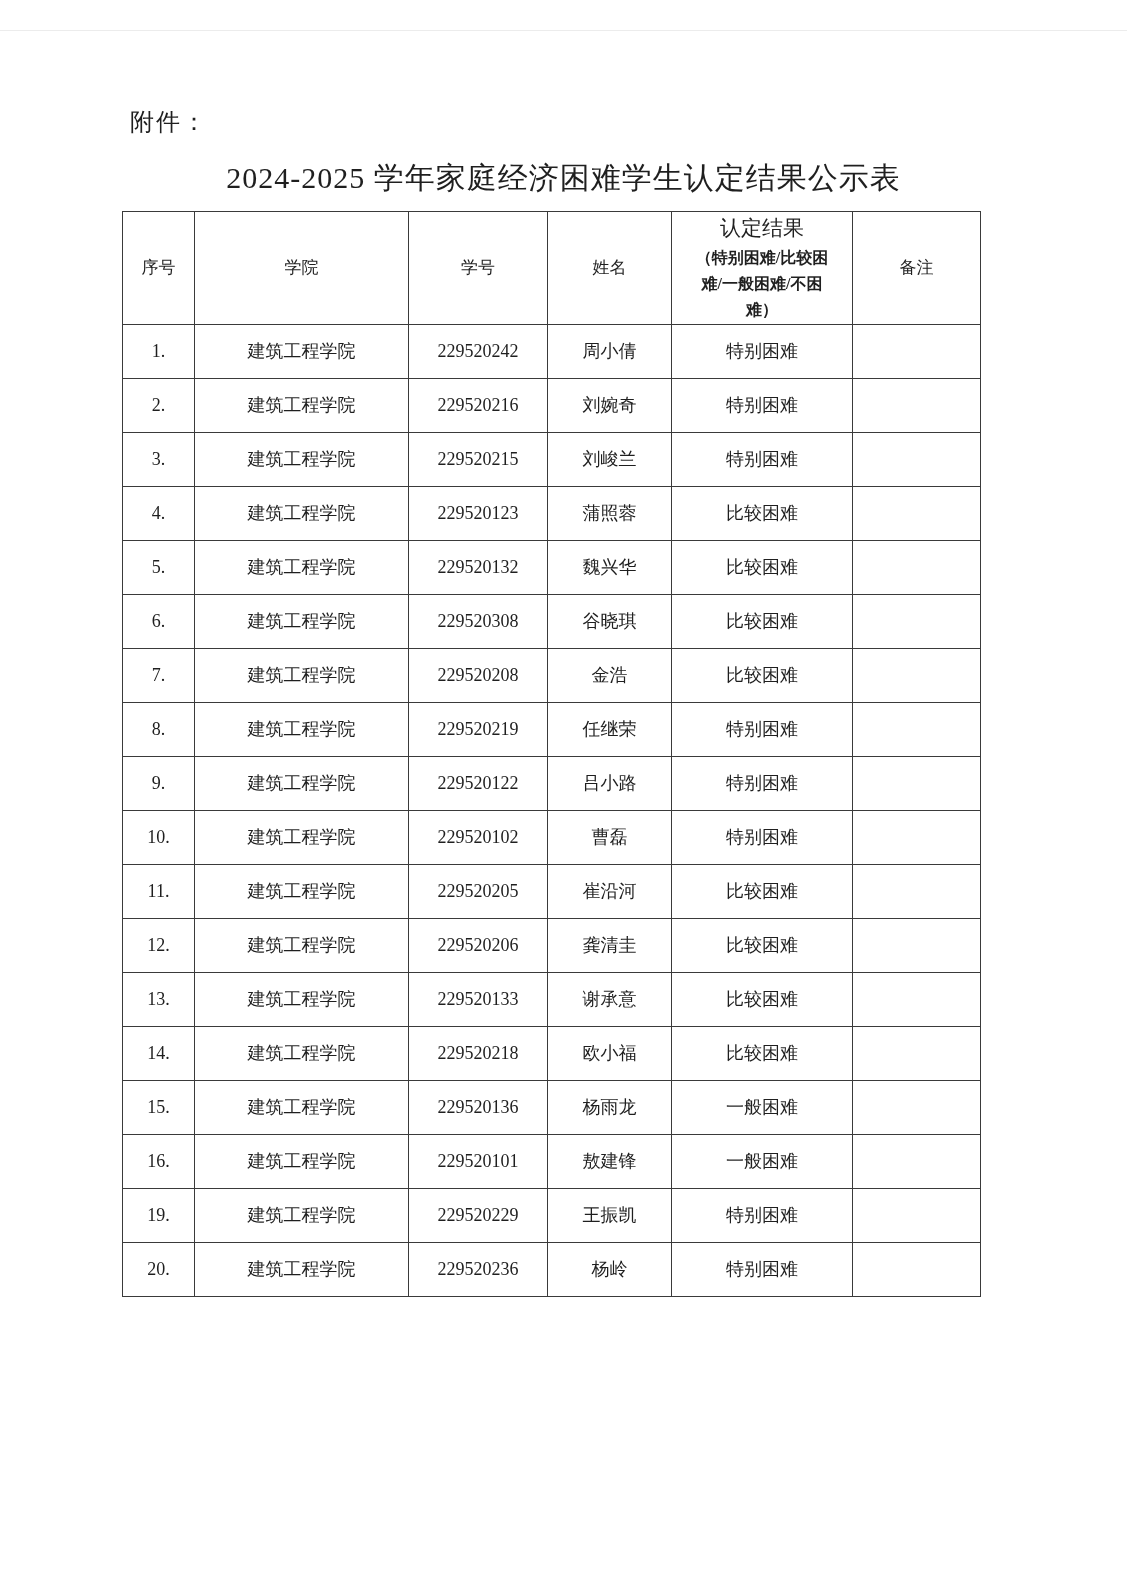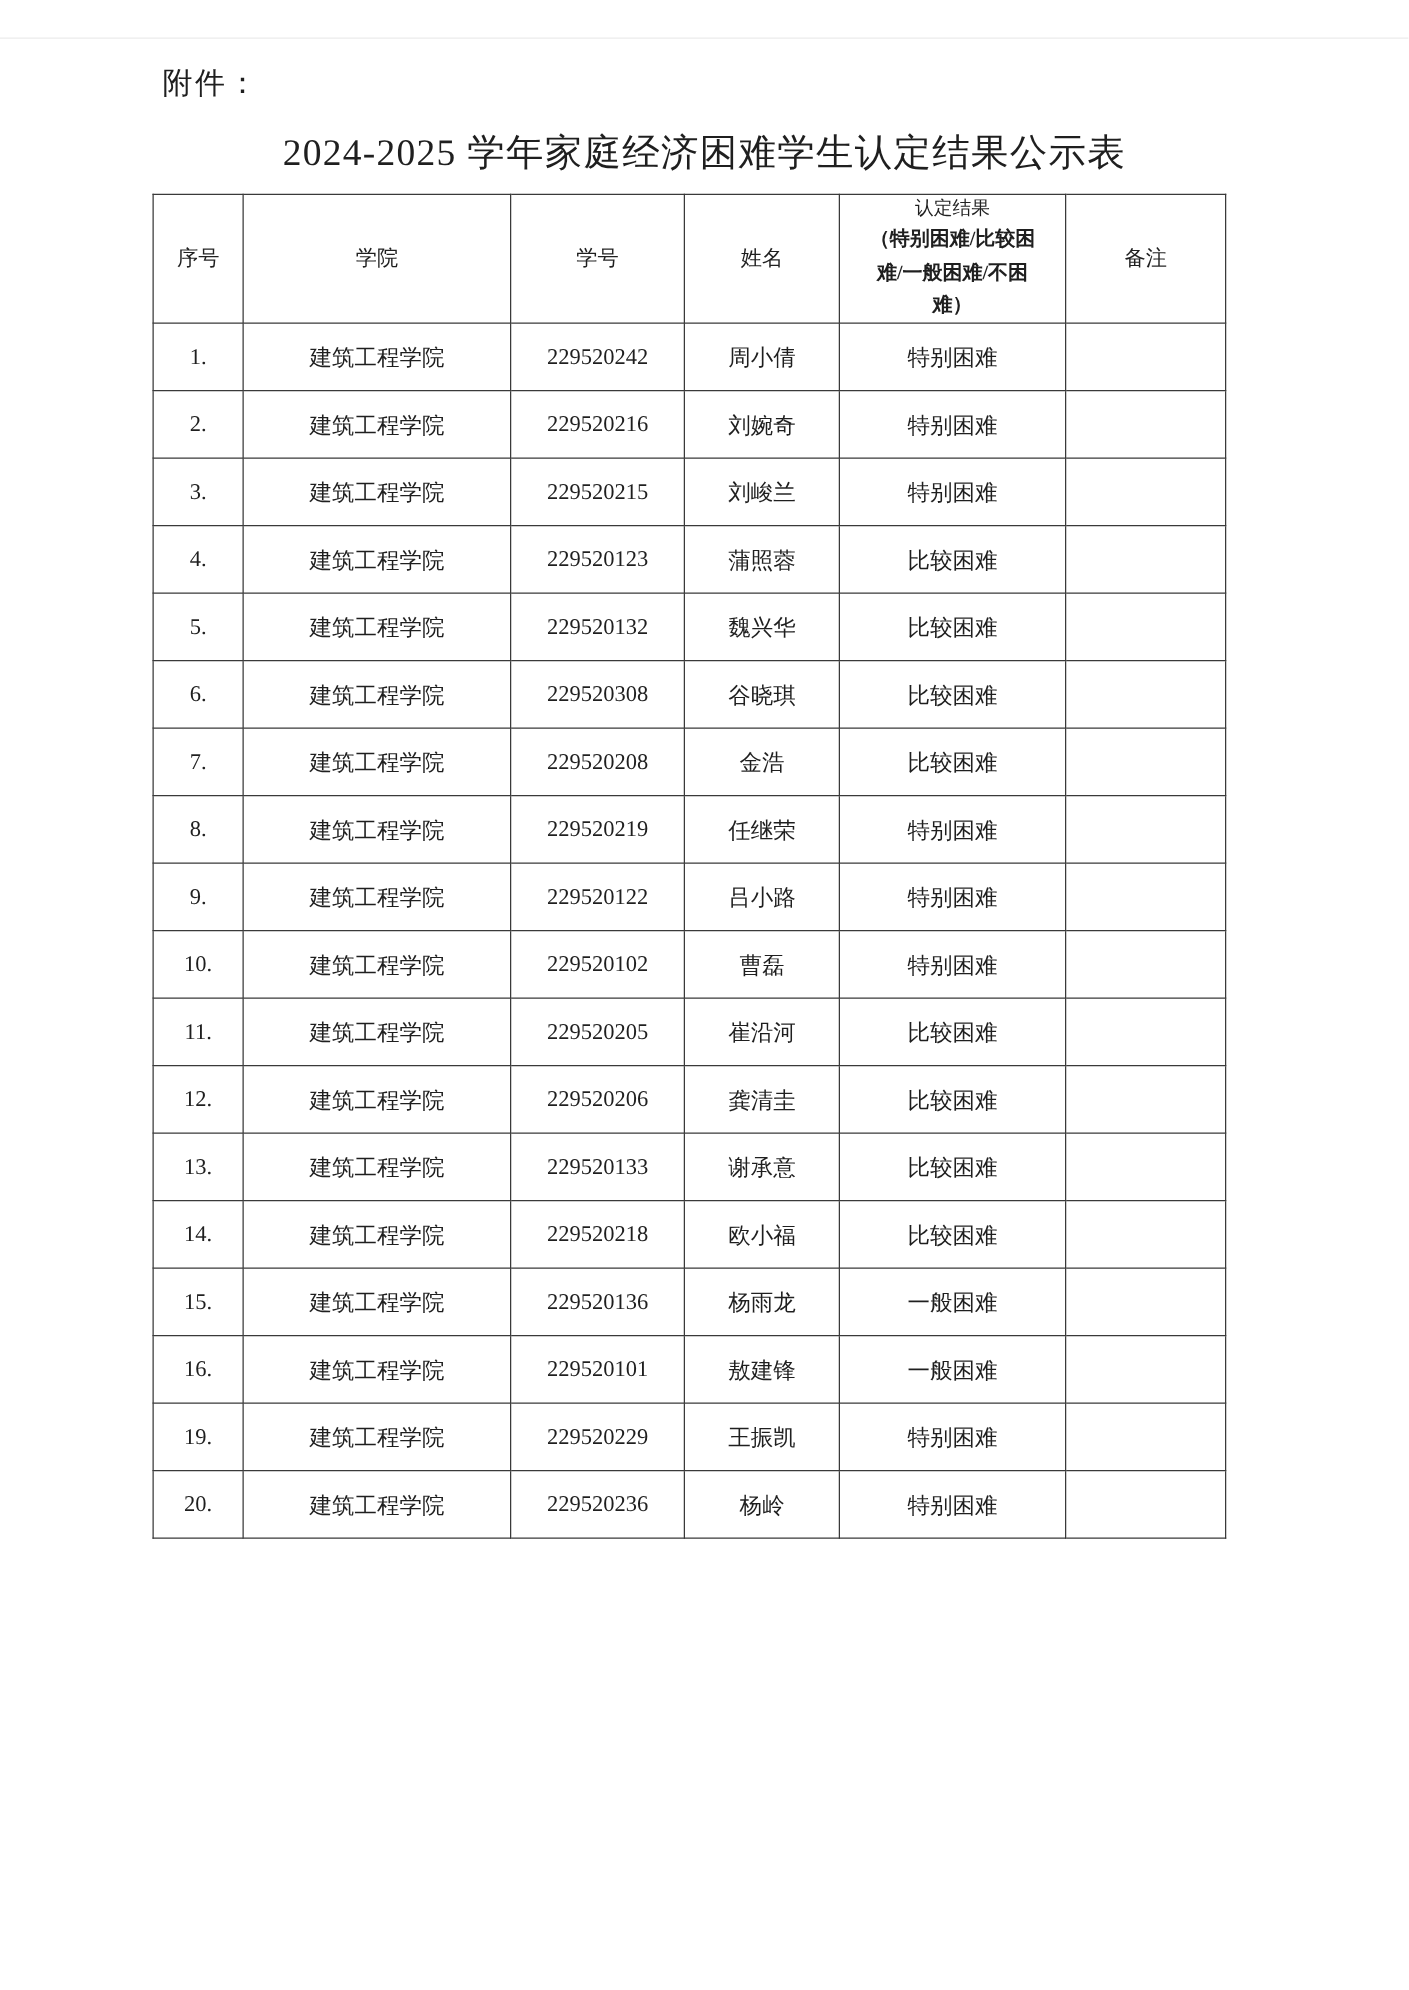--- a/index.html
+++ b/index.html
@@ -20,21 +20,21 @@
   }
   .scan-edge {
     position: absolute;
     top: 30px;
     left: 0;
     width: 100%;
     height: 1px;
     background: #ececec;
   }
   .attachment {
-    padding-top: 50px;
+    padding-top: 106px;
     margin-left: 130px;
     font-size: 24px;
     letter-spacing: 2px;
   }
   .doc-title {
     margin-top: 20px;
     text-align: center;
     font-size: 30px;
     font-weight: 400;
     letter-spacing: 1px;
@@ -67,21 +67,21 @@
   }
   .result-head-sub {
     max-width: 141px;
     margin: 0 auto;
     font-size: 16px;
     line-height: 1.65;
     word-break: break-all;
     font-weight: bold;
   }
   .result-head-main {
-    font-size: 15px;
+    font-size: 21px;
   }
   th.th-note-cell {
     vertical-align: top;
     padding-top: 12px;
   }
   td.cell-no {
     font-size: 18px;
   }
   td.cell-id {
     font-size: 19px;

